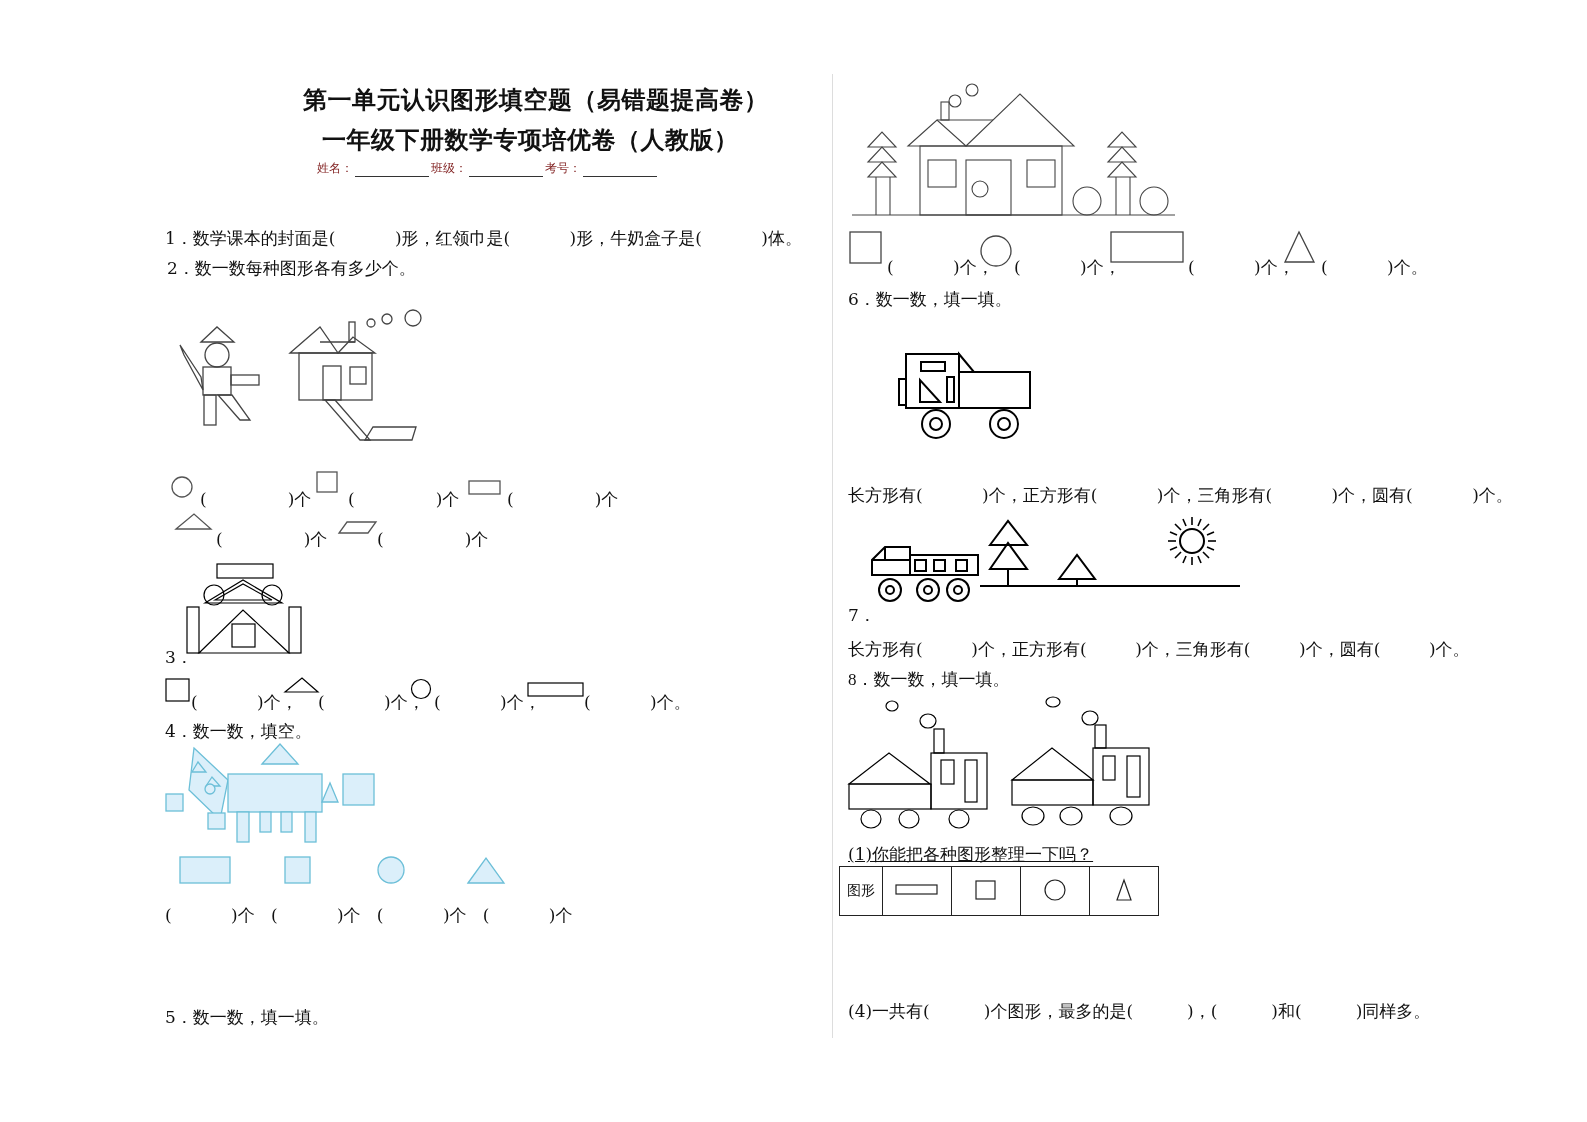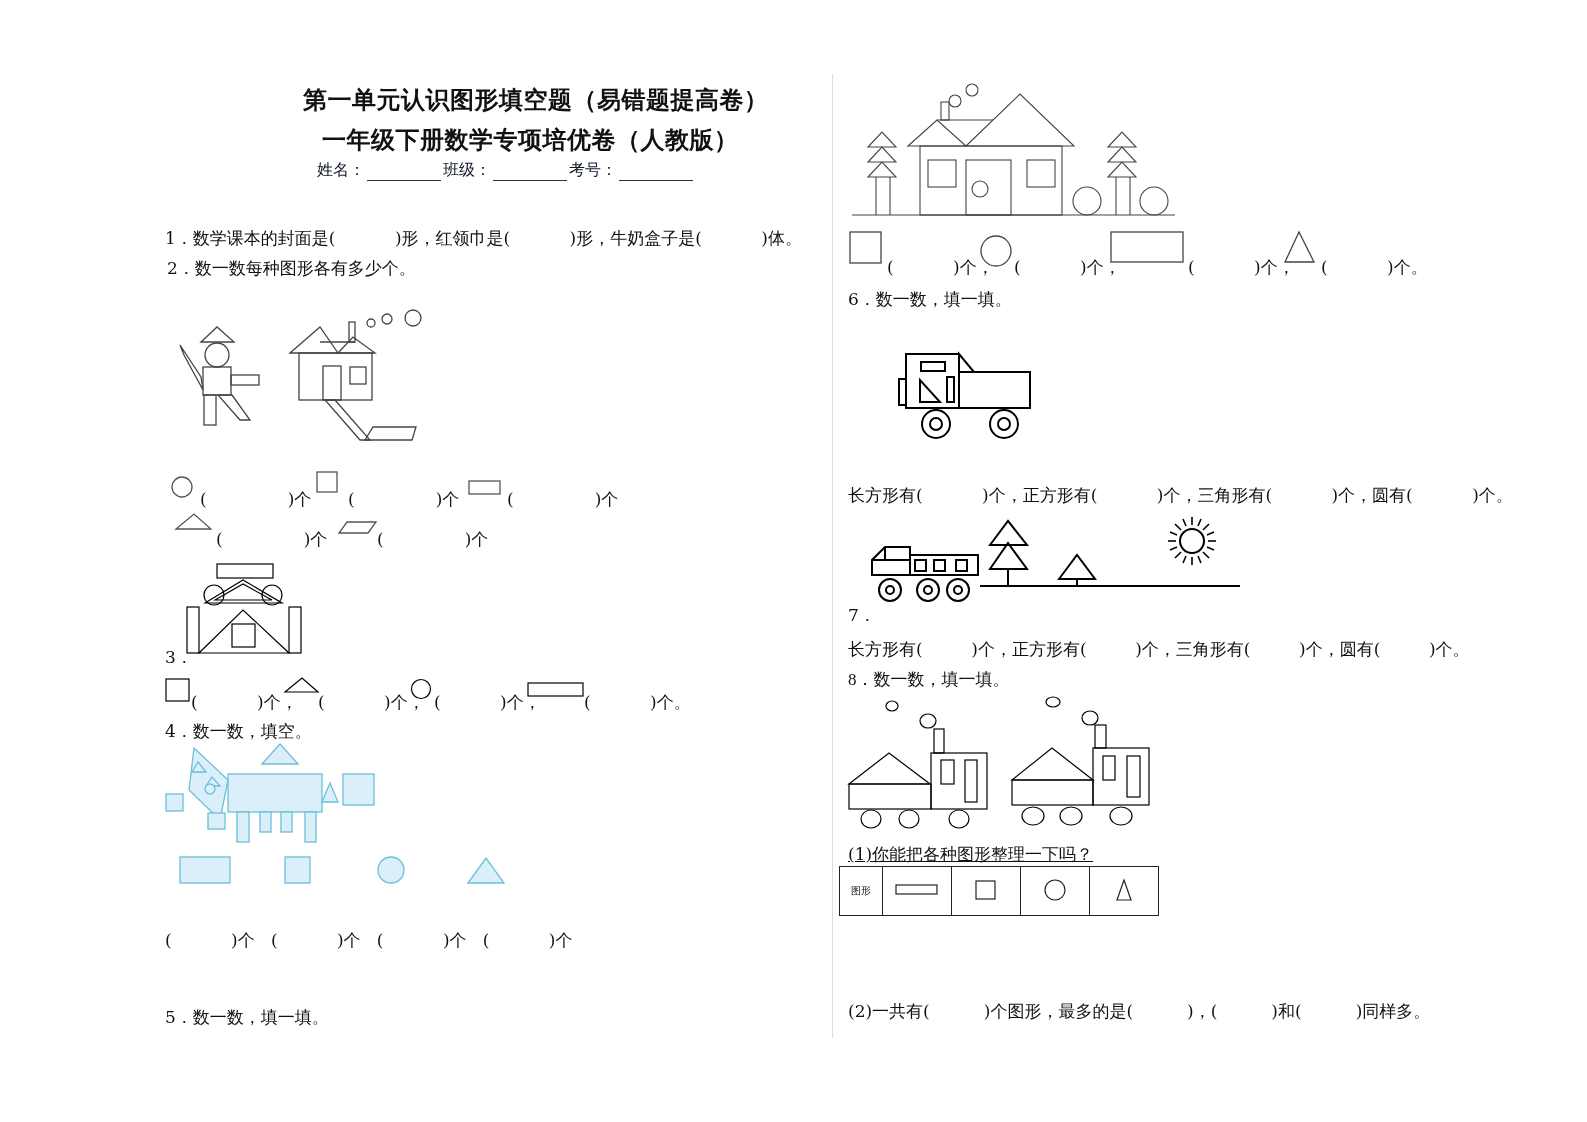--- a/index.html
+++ b/index.html
@@ -1,24 +1,24 @@
 <!DOCTYPE html>
 <html><head>
 <meta charset="utf-8">
 <style>
   html,body{margin:0;padding:0;background:#fff;}
   body{width:1587px;height:1122px;position:relative;overflow:hidden;font-family:"DejaVu Serif","Liberation Serif",serif;color:#111;}
   .abs{position:absolute;}
   .title{font-family:"DejaVu Sans","Liberation Sans",sans-serif;font-weight:bold;font-size:24px;white-space:nowrap;letter-spacing:0.5px;}
-  .info{font-size:16px;color:#0f172a;white-space:nowrap;}
+  .info{font-size:12px;color:#7f1d1d;white-space:nowrap;}
   .info .blank{display:inline-block;width:74px;border-bottom:1px solid #333;height:12px;vertical-align:bottom;margin:0 2px;}
   .q{font-size:17px;white-space:pre;}
   .divider{position:absolute;left:832px;top:74px;width:1px;height:964px;background:#ddd;}
   svg{position:absolute;overflow:visible;}
-  table.tb{position:absolute;border-collapse:collapse;font-size:10px;}
+  table.tb{position:absolute;border-collapse:collapse;font-size:14px;}
   table.tb td{border:1px solid #222;text-align:center;height:46px;}
   table.tb td.lbl{width:40px;}
   table.tb td.cell{width:66px;}
   .paren{display:flex;justify-content:space-between;padding:0 6px;}
 </style>
 </head>
 <body>
 
 <div class="abs title" style="left:303px;top:84px;">第一单元认识图形填空题（易错题提高卷）</div>
 <div class="abs title" style="left:322px;top:124px;">一年级下册数学专项培优卷（人教版）</div>
@@ -119,21 +119,21 @@
   <rect x="48" y="73" width="17" height="16"></rect>
   <rect x="77" y="72" width="12" height="30"></rect>
   <rect x="100" y="72" width="11" height="20"></rect>
   <rect x="121" y="72" width="11" height="20"></rect>
   <rect x="145" y="72" width="11" height="30"></rect>
   <rect x="20" y="117" width="50" height="26"></rect>
   <rect x="125" y="117" width="25" height="26"></rect>
   <circle cx="231" cy="130" r="13"></circle>
   <polygon points="308,143 326,118 344,143"></polygon>
 </svg>
-<div class="abs q" style="left:165px;top:929px;">(           )个   (           )个   (           )个   (           )个</div>
+<div class="abs q" style="left:165px;top:904px;">(           )个   (           )个   (           )个   (           )个</div>
 
 <div class="abs q" style="left:165px;top:1006px;">5．数一数，填一填。</div>
 
 <svg style="left:850px;top:80px;" width="325" height="140" viewBox="0 0 325 140" fill="none" stroke="#444" stroke-width="1.1">
   <line x1="2" y1="135" x2="325" y2="135"></line>
   <polygon points="18,67 32,52 46,67"></polygon>
   <polygon points="18,82 32,67 46,82"></polygon>
   <polygon points="18,97 32,82 46,97"></polygon>
   <line x1="26" y1="97" x2="26" y2="135"></line>
     <line x1="40" y1="97" x2="40" y2="135"></line>
@@ -273,13 +273,13 @@
     <td class="cell"><svg style="position:static" width="22" height="22">
             <circle cx="11" cy="11" r="10" fill="none" stroke="#222" stroke-width="1.2"></circle>
           </svg></td>
     <td class="cell"><svg style="position:static" width="16" height="22">
             <polygon points="1,21 8,1 15,21" fill="none" stroke="#222" stroke-width="1.2"></polygon>
           </svg></td>
   </tr>
 </tbody>
   </table>
 
-<div class="abs q" style="left:848px;top:1000px;">(2)一共有(          )个图形，最多的是(          )，(          )和(          )同样多。</div>
+<div class="abs q" style="left:848px;top:1000px;">(4)一共有(          )个图形，最多的是(          )，(          )和(          )同样多。</div>
 
 </body></html>

